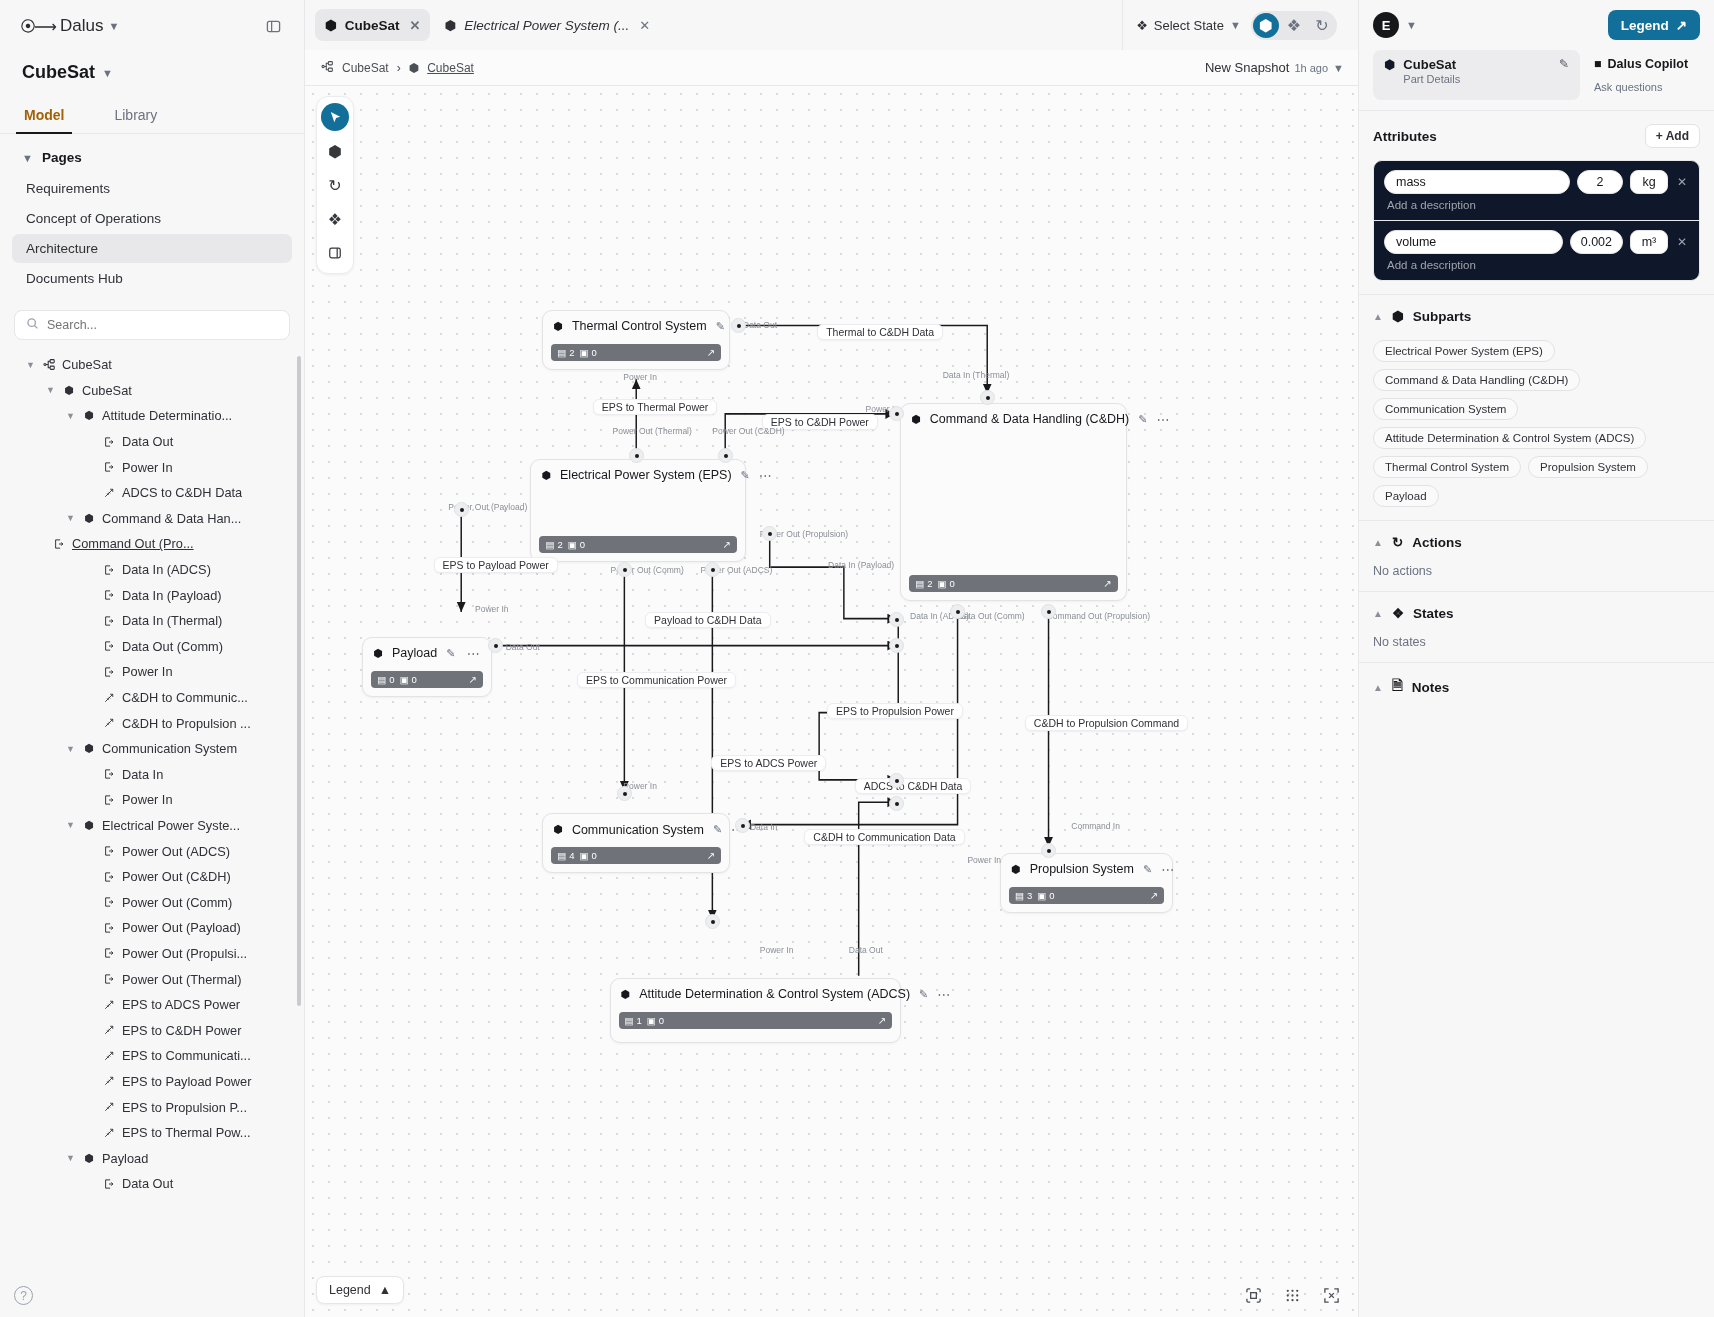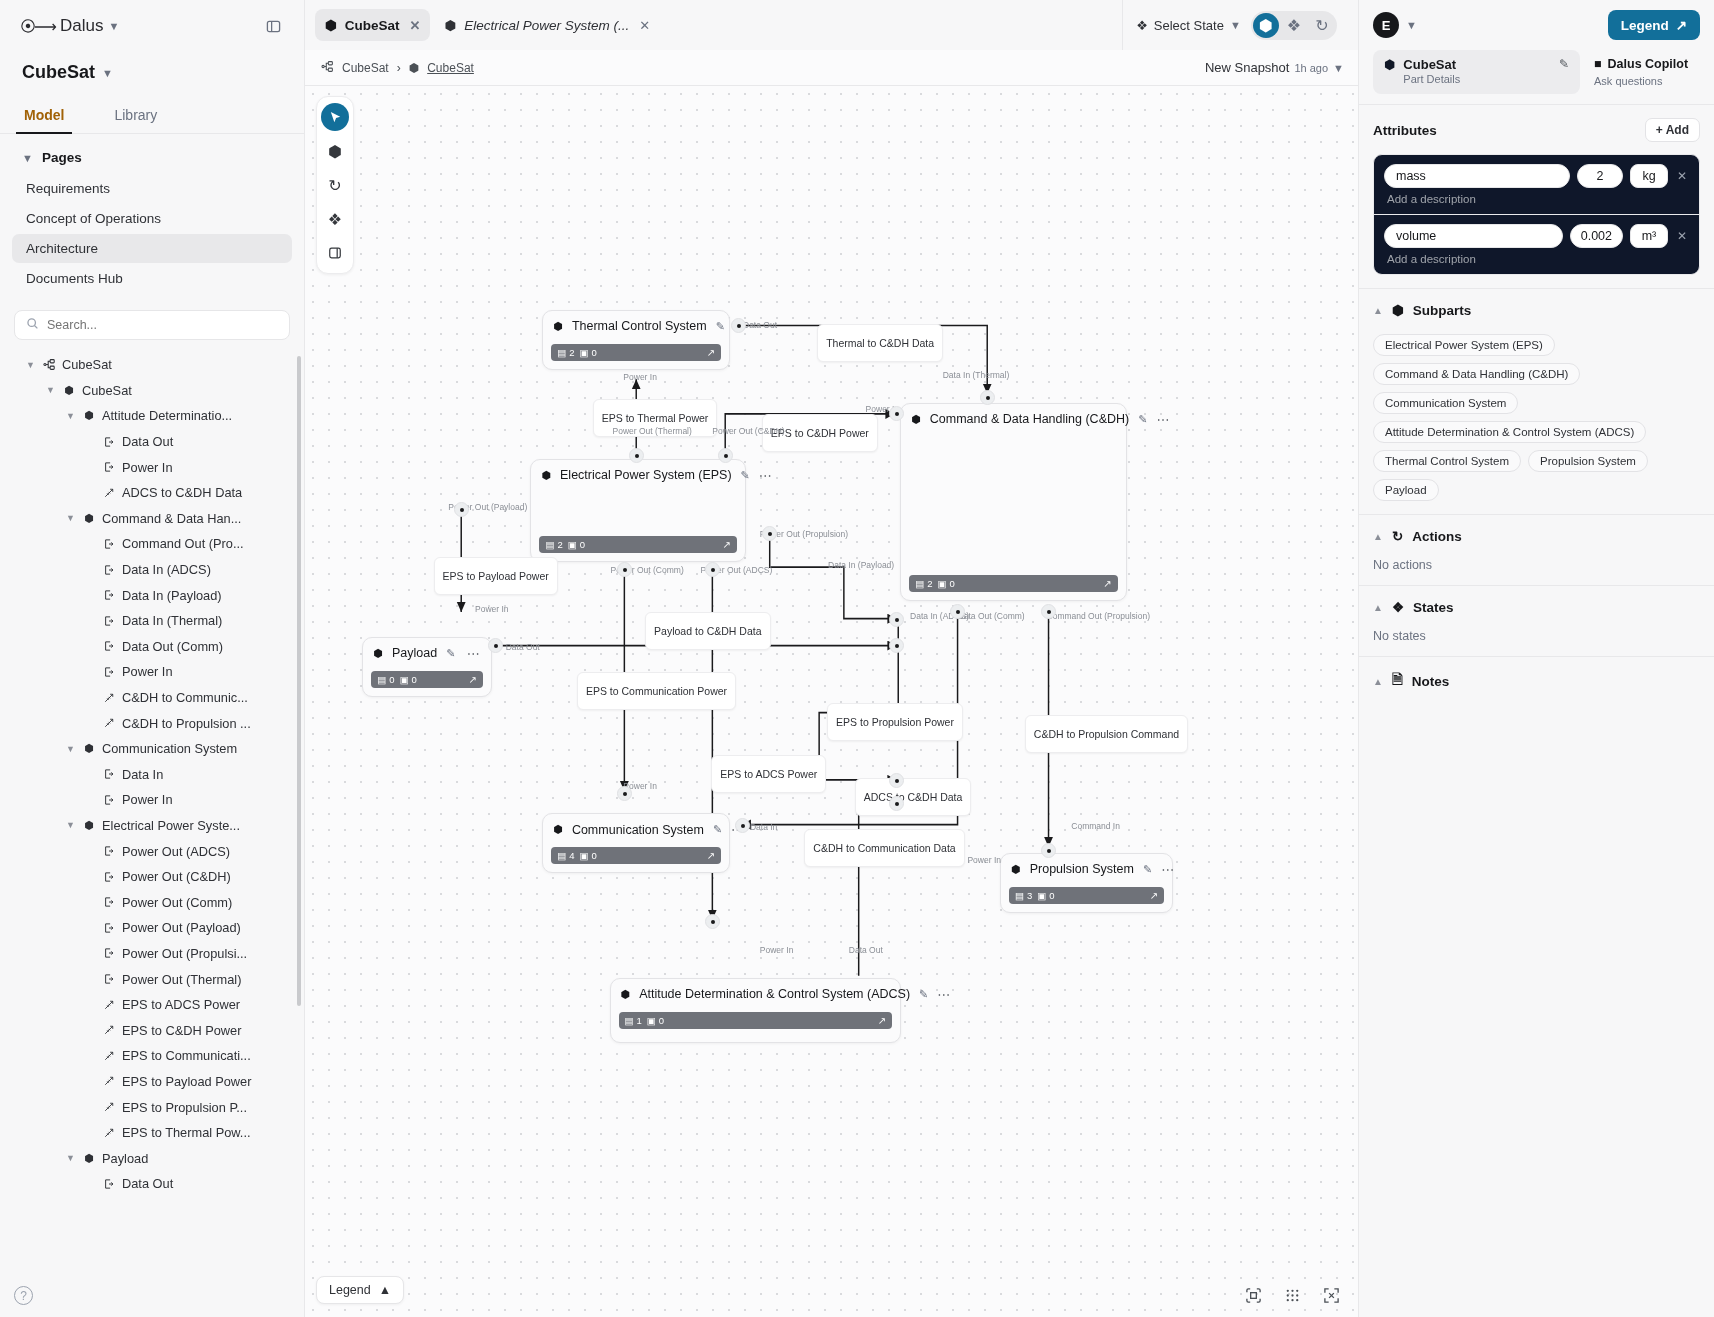--- a/index.html
+++ b/index.html
@@ -80,40 +80,40 @@
           box-shadow:0 1px 3px rgba(0,0,0,.05); }
   .node-hd { display:flex; align-items:center; gap:9px; padding:8px 10px 6px; font-size:12.5px; color:#17181b; }
   .node-hd .ttl { white-space:nowrap; }
   .node-hd .edit { color:#6b7280; font-size:11px; }
   .node-hd .dots { margin-left:auto; color:#4b5056; letter-spacing:1px; font-size:13px; }
   .node-bar { margin:4px 8px 8px; height:17px; background:#6f7279; border-radius:4px; display:flex;
               align-items:center; gap:5px; padding:0 6px; color:#fff; font-size:9.5px; }
   .node-bar .g { display:flex; align-items:center; gap:3px; }
   .node-bar .exp { margin-left:auto; font-size:10px; }
   .pinlabel { position:absolute; font-size:8.5px; color:#8a8e95; white-space:nowrap; }
-  .elabel { position:absolute; background:#fff; border:1px solid #ededef; border-radius:6px; padding:12px 8px;
+  .elabel { position:absolute; background:#fff; border:1px solid #ededef; border-radius:6px; padding:1px 8px;
             font-size:10.5px; color:#2f3136; white-space:nowrap; box-shadow:0 1px 2px rgba(0,0,0,.05); }
   .port { position:absolute; width:15px; height:15px; border-radius:50%; background:#eceef0; border:1px solid #e0e1e4; }
   .port .dot { position:absolute; width:4px; height:4px; border-radius:50%; background:#1a1a1c; top:5px; left:5px; }
   svg.edges { position:absolute; inset:0; width:100%; height:100%; pointer-events:none; }
 
   
   .right { width:356px; height:100%; background:#f7f7f8; border-left:1px solid #e8e8ea; display:flex; flex-direction:column; }
   .r-top { height:50px; display:flex; align-items:center; justify-content:space-between; padding:0 14px; }
   .avatar { width:26px; height:26px; border-radius:50%; background:#17181b; color:#fff; font-size:13px; font-weight:bold;
             display:flex; align-items:center; justify-content:center; }
   .sharebtn { display:flex; align-items:center; gap:7px; background:#126f9a; color:#fff; font-size:13.5px; font-weight:bold;
               padding:7px 13px; border-radius:8px; cursor:pointer; }
   .r-headrow { display:flex; gap:10px; padding:0 14px 10px; }
   .partcard { flex:1; background:#ececee; border-radius:8px; padding:7px 11px; display:flex; align-items:flex-start; gap:8px; }
   .partcard .t { font-size:13px; font-weight:bold; color:#17181b; }
   .partcard .s { font-size:11px; color:#6b7280; margin-top:1px; }
   .copilot { width:110px; padding:7px 4px; }
   .copilot .t { font-size:12.5px; font-weight:bold; color:#17181b; display:flex; align-items:center; gap:6px; }
-  .copilot .s { font-size:11px; color:#6b7280; margin-top:4px; }
+  .copilot .s { font-size:11px; color:#6b7280; margin-top:10px; }
   .r-body { flex:1; overflow:hidden; }
   .r-sec { border-top:1px solid #e8e8ea; padding:13px 14px; }
   .r-sec.first { border-top:1px solid #e8e8ea; }
   .sechead { display:flex; align-items:center; gap:9px; font-size:13.5px; font-weight:bold; color:#17181b; }
   .sechead .cc { font-size:10px; color:#8b8f98; }
   .addbtn { margin-left:auto; display:flex; align-items:center; gap:5px; background:#fff; border:1px solid #e3e3e6;
             border-radius:7px; padding:4px 10px; font-size:12px; color:#2f3136; cursor:pointer; }
   .attr-list { border:1px solid #eaeaec; border-radius:9px; margin-top:12px; background:#0f172a; }
   .attr-row { padding:9px 10px; border-bottom:1px solid #eaeaec; }
   .attr-row:last-child { border-bottom:0; }
@@ -242,21 +242,21 @@
           </span>
           <span>ADCS to C&amp;DH Data</span>
         </div>
         <div class="tnode" style="padding-left: 66px;">
           <span class="car">▼</span>
           <span class="ic">
             <span style="font-size:11px">⬢</span>
           </span>
           <span>Command &amp; Data Han...</span>
         </div>
-        <div class="tnode" style="padding-left: 86px;">
+        <div class="tnode" style="padding-left: 36px; text-decoration: underline;">
           <span class="car"></span>
           <span class="ic">
             <svg width="12" height="12" viewBox="0 0 16 16" fill="none" stroke="#2f3136" stroke-width="1.3">
               <path d="M9.5 2.5H3.5v11h6"></path>
               <path d="M8 8h5M11 5.8L13.2 8 11 10.2"></path>
             </svg>
           </span>
           <span>Command Out (Pro...</span>
         </div>
         <div class="tnode" style="padding-left: 86px;">

